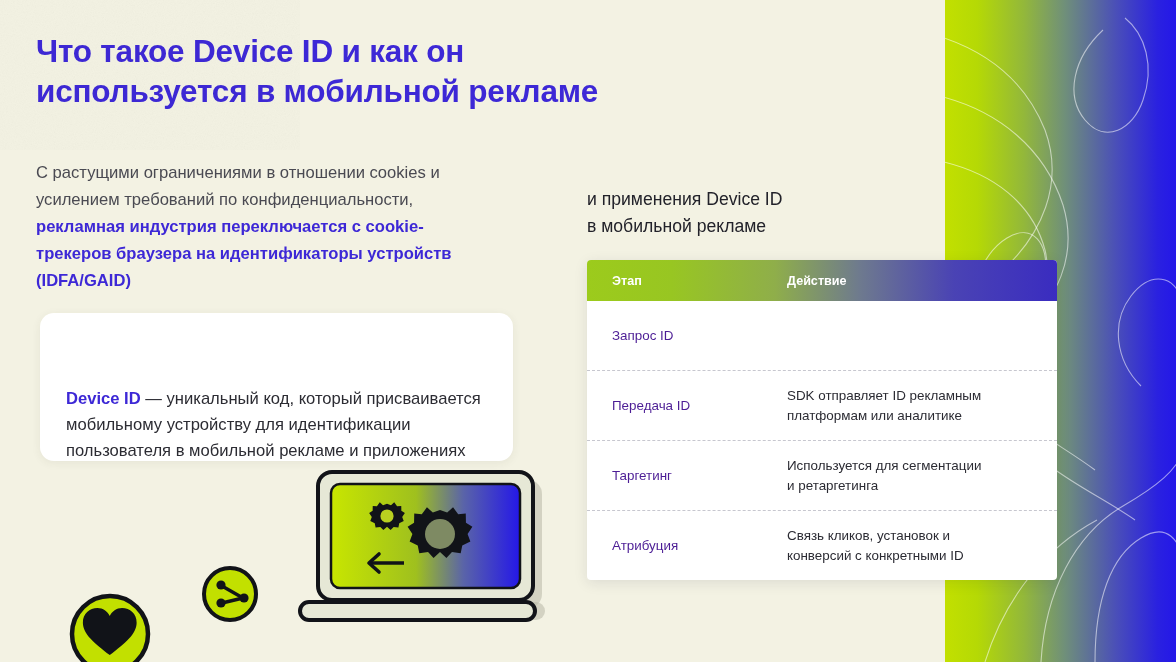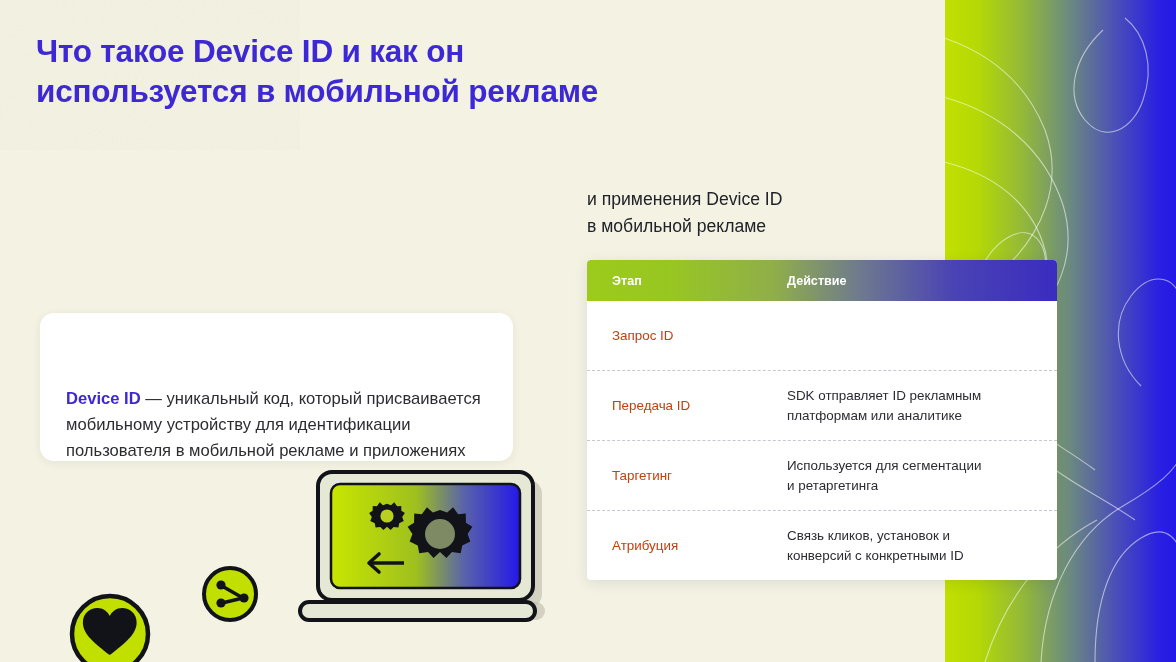--- a/index.html
+++ b/index.html
@@ -71,21 +71,21 @@
   }
   .t-head .c1{width:200px;padding-left:25px;box-sizing:border-box;}
   .t-head .c2{flex:1;}
   .t-row{
     display:flex;align-items:center;min-height:69px;
     border-bottom:1px dashed #c7c7cf;
   }
   .t-row:last-child{border-bottom:none;}
   .t-row .c1{
     width:200px;padding-left:25px;box-sizing:border-box;
-    font-size:13.4px;color:#c2410c;
+    font-size:13.4px;color:#4c1d95;
   }
   .t-row .c2{
     flex:1;padding-right:22px;box-sizing:border-box;
     font-size:13.4px;line-height:1.45;color:#2b2b33;
   }
 
   
   .illu{position:absolute;left:0;bottom:0;width:580px;height:200px;z-index:4;}
 </style>
 </head>
@@ -108,20 +108,23 @@
         <path d="M40 662 C 60 598, 100 548, 152 520"></path>
       </g>
     </svg>
   </div>
 
   <div class="title">
     <span>Что такое Device ID и как он</span><br>
     <span>используется в мобильной рекламе</span>
   </div>
 
+  <div class="intro">
+    <span>С растущими ограничениями в отношении cookies и усилением требований по конфиденциальности, </span><b>рекламная индустрия переключается с cookie-трекеров браузера на идентификаторы устройств (IDFA/GAID)</b>
+  </div>
 
   <div class="def-card">
     <div class="def-text">
       <b>Device ID</b><span> — уникальный код, который присваивается мобильному устройству для идентификации пользователя в мобильной рекламе и приложениях</span>
     </div>
   </div>
 
   <div class="rc-head">
     <br>
     <span>и применения Device ID</span><br>

